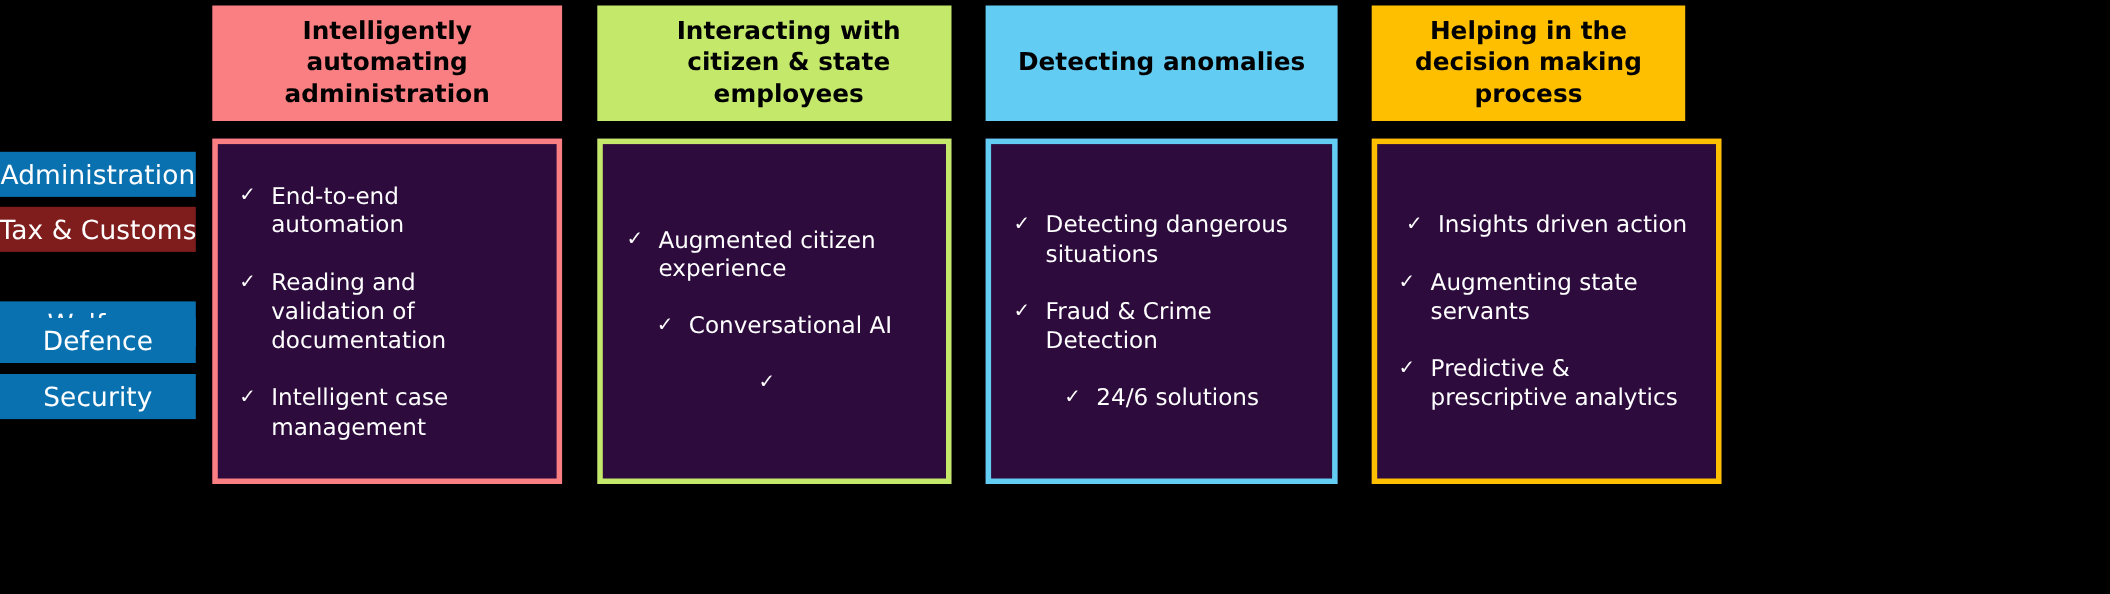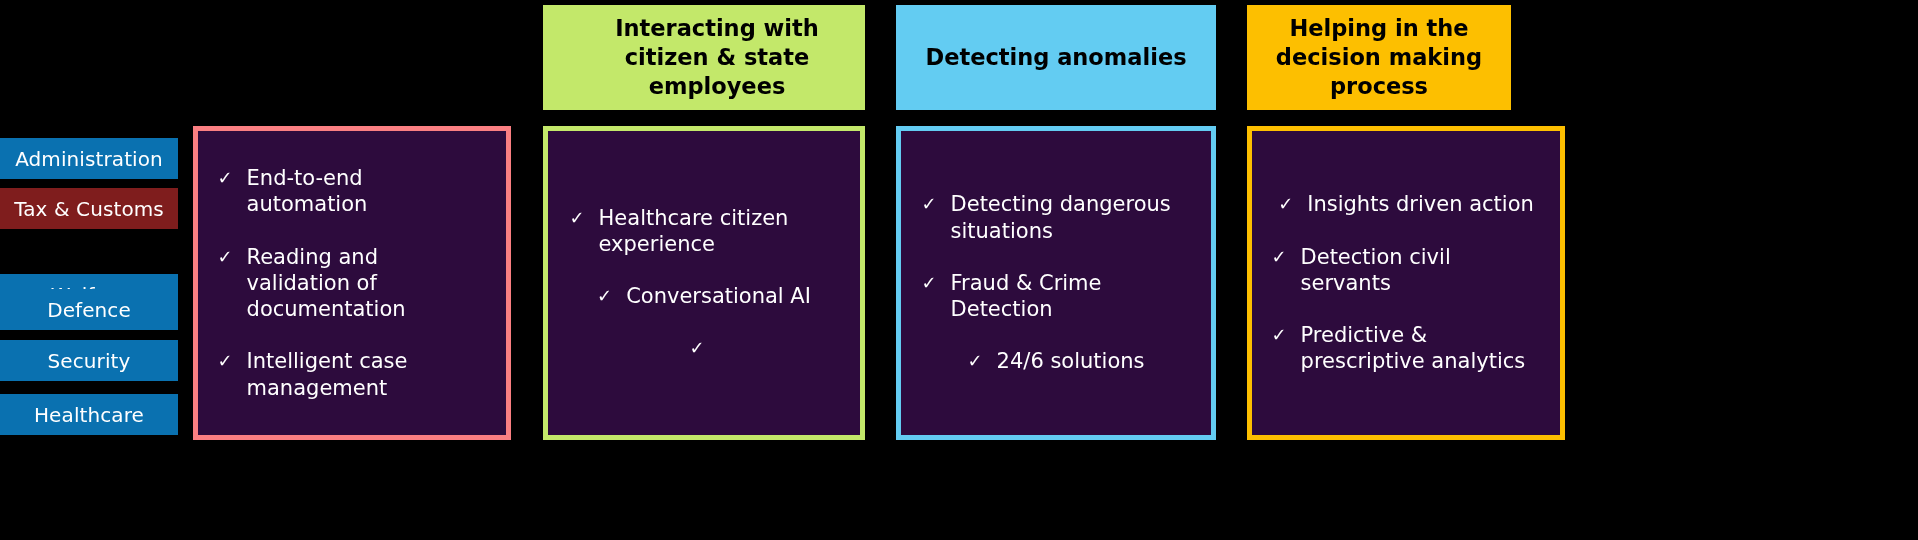--- a/index.html
+++ b/index.html
@@ -35,21 +35,21 @@
   .sidebar-item {
     position: absolute;
     left: 0;
     width: 178px;
     height: 41px;
     background: #0A71B0;
     color: #FFFFFF;
     display: flex;
     align-items: center;
     justify-content: center;
-    font-size: 20px;
+    font-size: 24px;
     font-weight: 400;
     letter-spacing: 0.1px;
     white-space: nowrap;
   }
 
   
   .column {
     position: absolute;
     top: 0;
     width: 318px;
@@ -128,27 +128,27 @@
       </div>
       <div class="sidebar-item" style="top: 239px; background: rgb(10, 113, 176); color: rgb(255, 255, 255); margin-top: 35px;">
         <span>Welfare</span>
       </div>
       <div class="sidebar-item" style="top: 289px; background: rgb(10, 113, 176); color: rgb(255, 255, 255); text-align: right;">
         <span>Defence</span>
       </div>
       <div class="sidebar-item" style="top: 340px; background: rgb(10, 113, 176); color: rgb(255, 255, 255);">
         <span>Security</span>
       </div>
-      <div class="sidebar-item" style="top: 394px; background: rgb(10, 113, 176); color: rgb(255, 255, 255);">
-        <span>Healthcare</span>
-      </div>
     </div>
 
   <div class="columns-host">
       <div class="column" style="left: 193px; width: 318px;">
+        <div class="col-header" style="background: rgb(250, 127, 130); color: rgb(0, 0, 0); width: 318px;">
+          <span>Intelligently automating administration</span>
+        </div>
         <div class="col-panel" style="border-color: rgb(250, 127, 130); background: rgb(45, 11, 61); width: 318px;">
           <div class="bullet">
             <span class="check">✓</span>
             <span class="btext">End-to-end automation</span>
           </div>
           <div class="bullet">
             <span class="check">✓</span>
             <span class="btext">Reading and validation of documentation</span>
           </div>
           <div class="bullet">
@@ -157,21 +157,21 @@
           </div>
         </div>
       </div>
       <div class="column" style="left: 543px; width: 322px;">
         <div class="col-header" style="background: rgb(195, 232, 106); color: rgb(0, 0, 0); width: 322px; padding-left: 36px;">
           <span>Interacting with citizen &amp; state employees</span>
         </div>
         <div class="col-panel" style="border-color: rgb(195, 232, 106); background: rgb(45, 11, 61); width: 322px;">
           <div class="bullet">
             <span class="check">✓</span>
-            <span class="btext">Healthcare citizen experience</span>
+            <span class="btext">Augmented citizen experience</span>
           </div>
           <div class="bullet">
             <span class="check">✓</span>
             <span class="btext">Conversational AI</span>
           </div>
           <div class="bullet">
             <span class="check">✓</span>
           </div>
         </div>
       </div>
@@ -188,31 +188,31 @@
             <span class="check">✓</span>
             <span class="btext">Fraud &amp; Crime Detection</span>
           </div>
           <div class="bullet">
             <span class="check">✓</span>
             <span class="btext">24/6 solutions</span>
           </div>
         </div>
       </div>
       <div class="column" style="left: 1247px; width: 318px;">
-        <div class="col-header" style="background: rgb(253, 191, 0); color: rgb(0, 0, 0); width: 264px;">
+        <div class="col-header" style="background: rgb(253, 191, 0); color: rgb(0, 0, 0); width: 285px;">
           <span>Helping in the decision making process</span>
         </div>
         <div class="col-panel" style="border-color: rgb(253, 191, 0); background: rgb(45, 11, 61); width: 318px;">
           <div class="bullet">
             <span class="check">✓</span>
             <span class="btext">Insights driven action</span>
           </div>
           <div class="bullet">
             <span class="check">✓</span>
-            <span class="btext">Detection civil servants</span>
+            <span class="btext">Augmenting state servants</span>
           </div>
           <div class="bullet">
             <span class="check">✓</span>
             <span class="btext">Predictive &amp; prescriptive analytics</span>
           </div>
         </div>
       </div>
     </div>
 
 </div>

